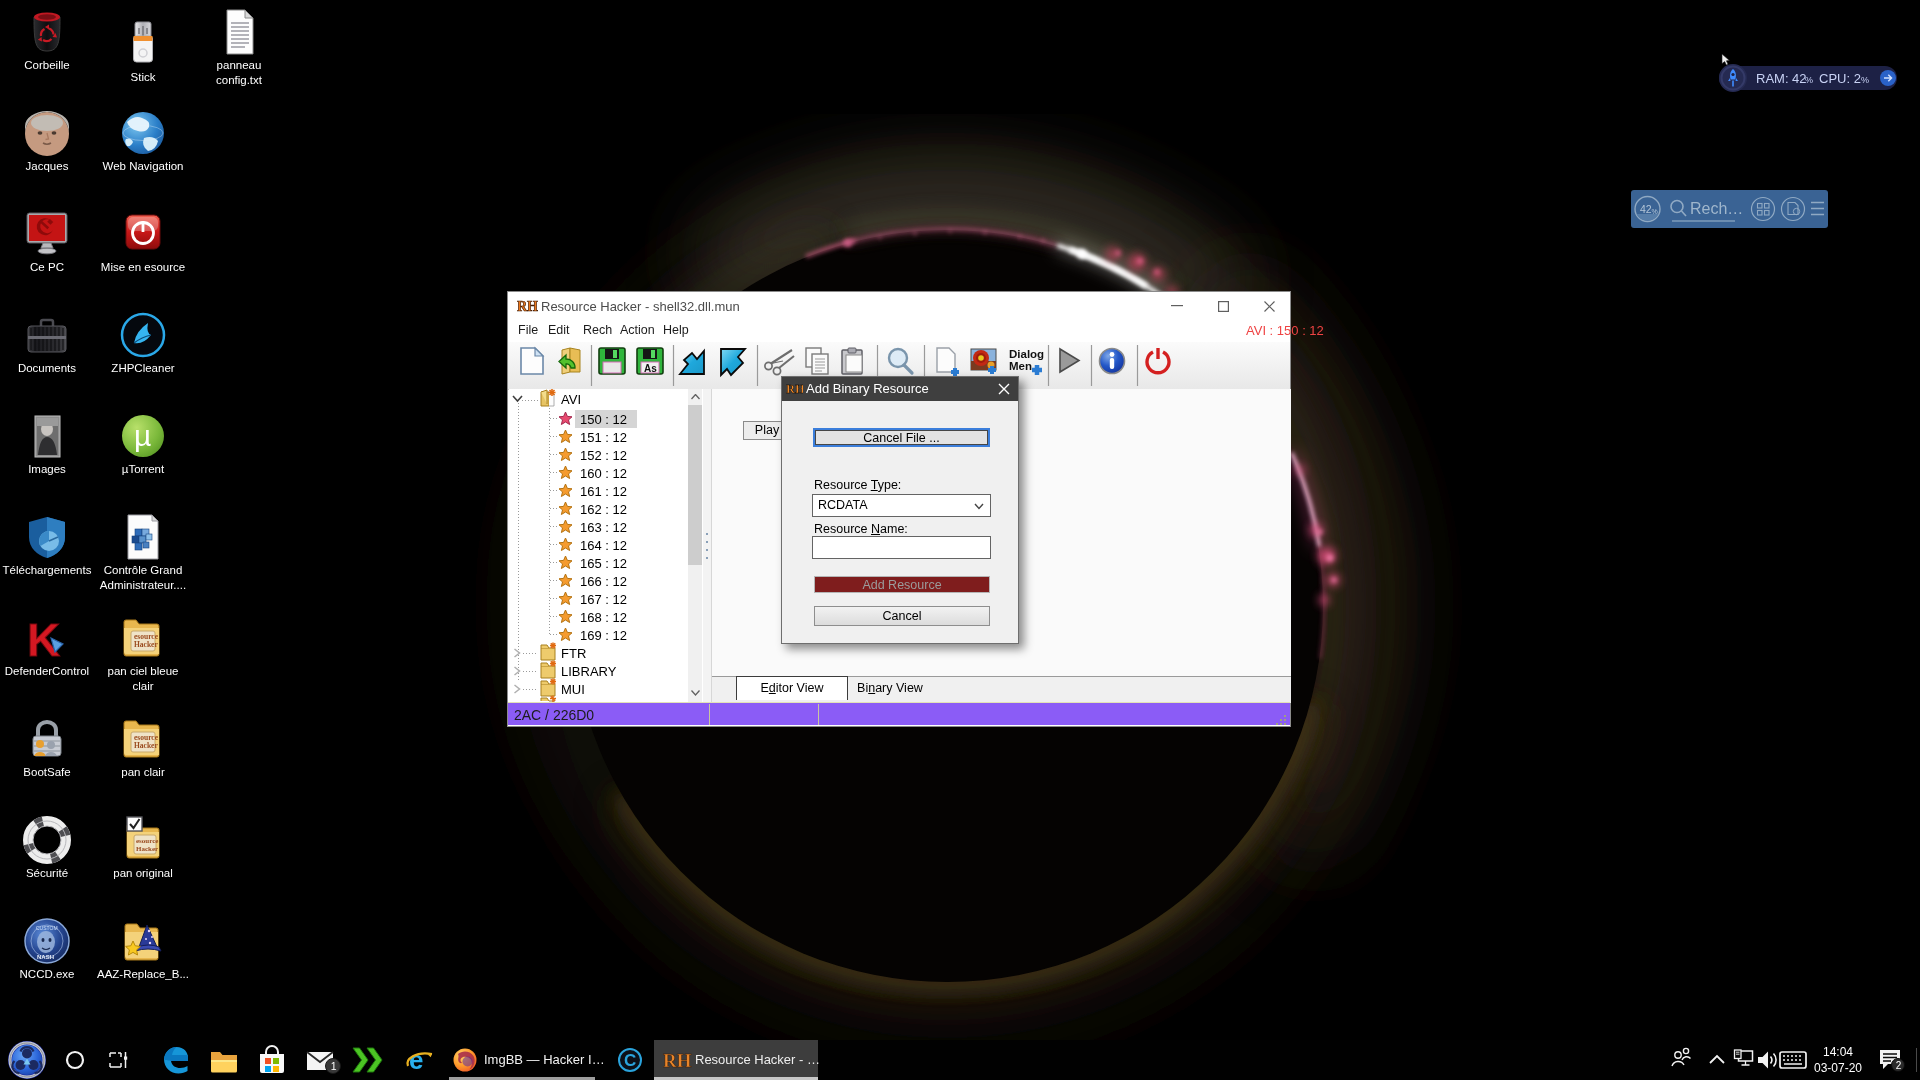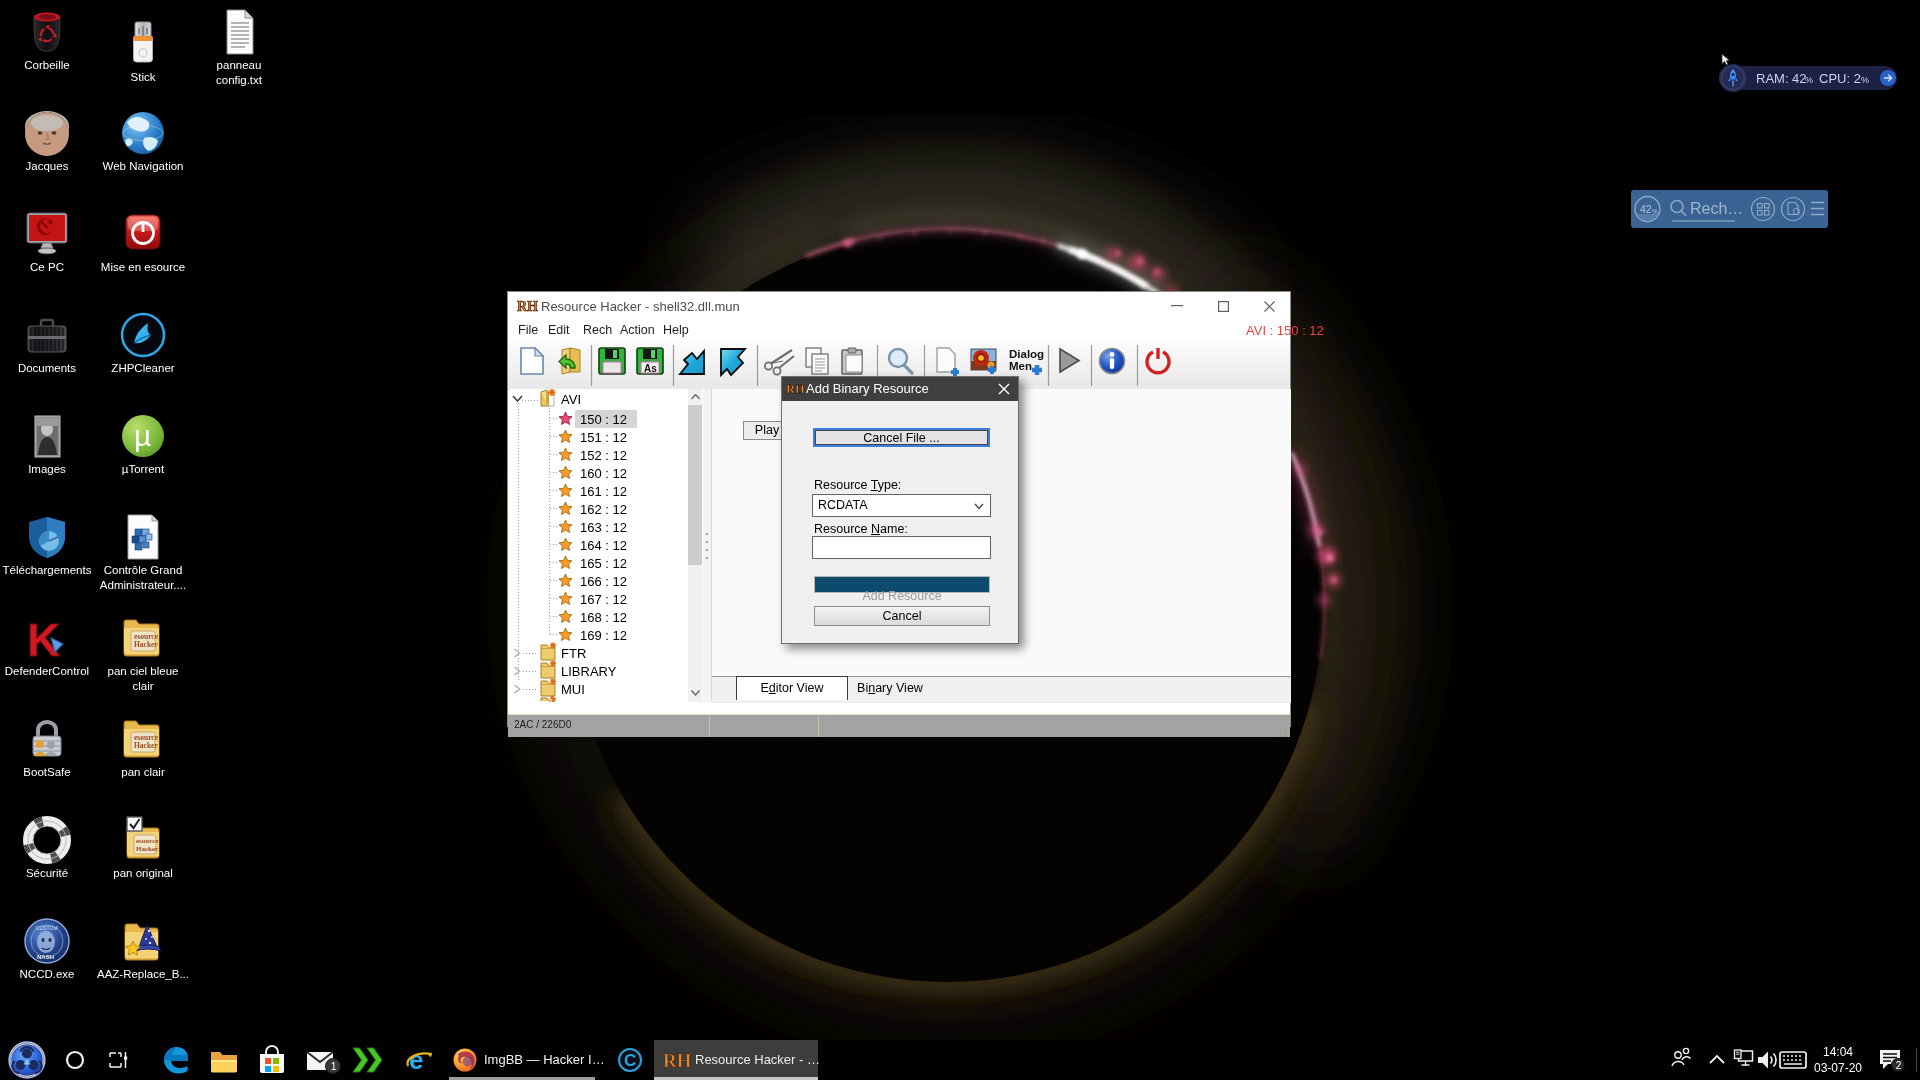--- a/index.html
+++ b/index.html
@@ -24,21 +24,21 @@
 #tabstrip{position:absolute;left:0;top:287px;width:579px;height:26px;background:#f0f0f0;border-top:1px solid #9a9a9a;font-size:12.5px;color:#000;}
 .trow{position:absolute;left:0;width:194px;height:18px;}
 .trow .st{position:absolute;left:49px;top:1px;}
 .trow .tx{position:absolute;left:71px;top:2px;}
 .trow .selbg{position:absolute;left:66px;top:0;width:62px;height:18px;background:#d5d5d5;}
 .tfold{position:absolute;}
 .dot-v{position:absolute;width:1px;background-image:linear-gradient(#9a9a9a 1px,transparent 1px);background-size:1px 3px;}
 .dot-h{position:absolute;height:1px;background-image:linear-gradient(90deg,#9a9a9a 1px,transparent 1px);background-size:3px 1px;}
 #tab1{position:absolute;left:24px;top:-1px;width:112px;height:24px;background:#fff;border:1px solid #3c3c3c;border-bottom:none;text-align:center;padding-top:4px;box-sizing:border-box;}
 #tab2{position:absolute;left:122px;top:4px;width:112px;text-align:center;}
-#status{position:absolute;left:0;top:422px;width:100%;height:22px;background:#a3a3a3;border-top:1px solid #e4e2b8;font-size:10px;color:#1c1c1c;}
+#status{position:absolute;left:0;top:410px;width:100%;height:22px;background:#8b5cf6;border-top:1px solid #e4e2b8;font-size:14px;color:#1c1c1c;}
 
 #dlg{left:781px;top:376px;width:238px;height:268px;position:absolute;background:#f0f0f0;border:1px solid #6e6e6e;box-sizing:border-box;box-shadow:5px 5px 9px rgba(0,0,0,.45);}
 #dtitle{position:absolute;left:0;top:0;width:100%;height:24px;background:#3f3f3f;color:#fff;font-size:13px;}
 .dbtn{position:absolute;box-sizing:border-box;font-size:12.5px;text-align:center;color:#000;}
 
 #taskbar{position:absolute;left:0;top:1040px;width:1920px;height:40px;background:#010101;}
 </style></head>
 <body>
 
 <svg class="abs" style="left:0;top:0" width="1920" height="1080" viewBox="0 0 1920 1080">
@@ -826,21 +826,21 @@
     </div>
  <div style="position:absolute;left:32px;top:101px;font-size:12.5px">Resource <u>T</u>ype:</div>
  <div style="position:absolute;left:30px;top:117px;width:179px;height:23px;background:#fff;border:1px solid #646464;box-sizing:border-box;font-size:12.5px;">
       <span style="position:absolute;left:5px;top:3px">RCDATA</span>
       <svg style="position:absolute;right:6px;top:8px" width="10" height="7" viewBox="0 0 10 7">
         <path d="M1 1 L5 5.5 L9 1" fill="none" stroke="#444" stroke-width="1.4"></path>
       </svg>
     </div>
  <div style="position:absolute;left:32px;top:145px;font-size:12.5px">Resource <u>N</u>ame:</div>
  <div style="position:absolute;left:30px;top:159px;width:179px;height:23px;background:#fff;border:1px solid #646464;box-sizing:border-box;"></div>
- <div class="dbtn" style="left:32px;top:199px;width:176px;height:17px;background:#0c4a6e;border:1px solid #b5b5b5;color:#9b9b9b;padding-top:12px">Add Resource</div>
+ <div class="dbtn" style="left:32px;top:199px;width:176px;height:17px;background:#7f1d1d;border:1px solid #b5b5b5;color:#9b9b9b;padding-top:1px">Add Resource</div>
  <div class="dbtn" style="left:32px;top:229px;width:176px;height:20px;background:linear-gradient(#f2f2f2,#dcdcdc);border:1px solid #8e8e8e;padding-top:2px">Cancel</div>
 </div>
 
 <div id="taskbar">
  <div style="position:absolute;left:654px;top:0;width:164px;height:40px;background:#3d3d3d;"></div>
  <div style="position:absolute;left:449px;top:37px;width:146px;height:3px;background:#9e9e9e;"></div>
  <div style="position:absolute;left:654px;top:37px;width:164px;height:3px;background:#c6c6c6;"></div>
  <svg style="position:absolute;left:0;top:0" width="1920" height="40" viewBox="0 0 1920 40">
   <defs>
    <radialGradient id="stb" cx="0.4" cy="0.35" r="0.85">

